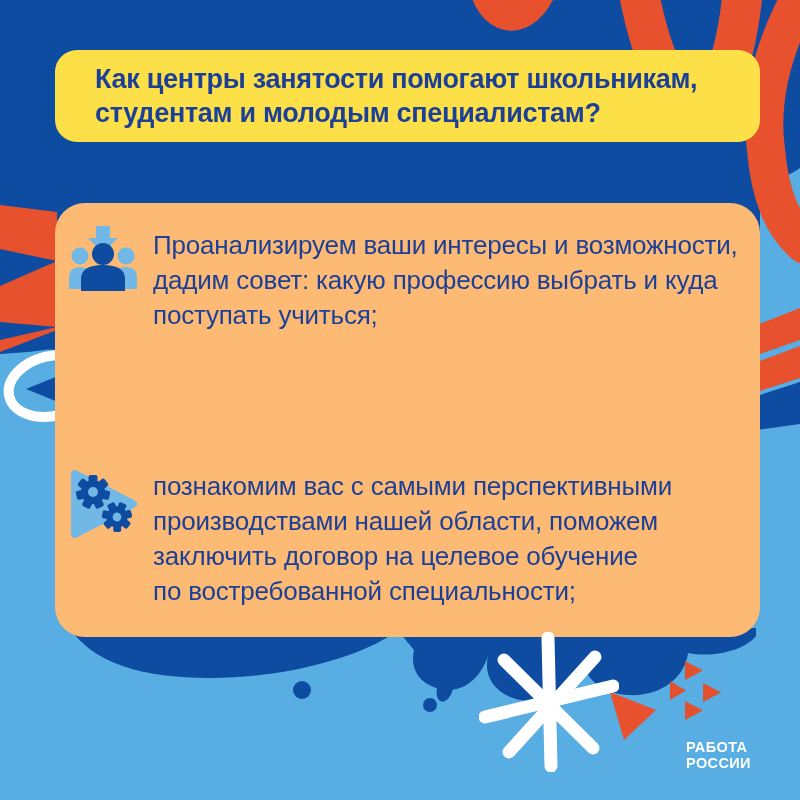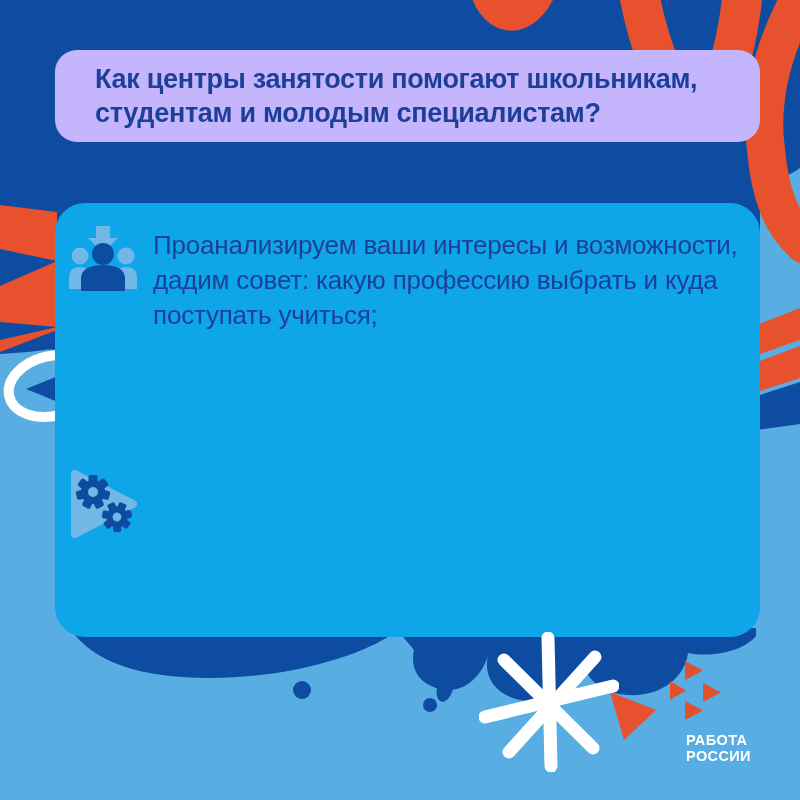--- a/index.html
+++ b/index.html
@@ -6,47 +6,47 @@
   body{
     width:800px;height:800px;overflow:hidden;
     background:#58ade2;
     font-family:"Liberation Sans",sans-serif;
   }
   .canvas{position:relative;width:800px;height:800px;}
   .bg{position:absolute;left:0;top:0;}
 
   .header-card{
     position:absolute;left:55px;top:50px;width:705px;height:92px;
-    background:#c4b5fd;border-radius:22px;
+    background:#fde047;border-radius:22px;
   }
   .header-title{
     margin:12px 30px 0 40px;
     font-size:27px;font-weight:bold;color:#1c4097;
     line-height:34px;letter-spacing:-0.3px;white-space:pre-line;
   }
 
   .main-card{
     position:absolute;left:55px;top:203px;width:705px;height:434px;
-    background:#0ea5e9;border-radius:30px;
+    background:#fdba74;border-radius:30px;
   }
   .row{position:absolute;left:12px;display:flex;align-items:flex-start;}
   .row1{top:22px}.row2{top:147px}.row3{top:263px}
   .item-icon{width:72px;height:72px;flex:0 0 72px;}
   .item-text{
     margin:3px 0 0 14px;
     font-size:26px;color:#1c4097;line-height:35px;
     letter-spacing:-0.2px;white-space:pre-line;
   }
 
   .asterisk{position:absolute;left:479px;top:632px;}
 
   .logo{position:absolute;left:668px;top:656px;width:120px;}
   .logo-tris{display:block;margin-left:2px;}
   .logo-text{
-    margin:12px 0 0 18px;color:#ffffff;font-weight:bold;
+    margin:19px 0 0 18px;color:#ffffff;font-weight:bold;
     font-size:14.5px;line-height:16px;letter-spacing:0.4px;
   }
 </style>
 </head>
 <body>
 
 <div class="canvas">
 
   <svg class="bg" width="800" height="800" viewBox="0 0 800 800">
 
@@ -139,20 +139,24 @@
             <rect x="-4.5" y="-17" width="9" height="9" rx="2" transform="rotate(51)"></rect>
             <rect x="-4.5" y="-17" width="9" height="9" rx="2" transform="rotate(103)"></rect>
             <rect x="-4.5" y="-17" width="9" height="9" rx="2" transform="rotate(154)"></rect>
             <rect x="-4.5" y="-17" width="9" height="9" rx="2" transform="rotate(206)"></rect>
             <rect x="-4.5" y="-17" width="9" height="9" rx="2" transform="rotate(257)"></rect>
             <rect x="-4.5" y="-17" width="9" height="9" rx="2" transform="rotate(309)"></rect>
           </g>
           <circle r="5" fill="#72b8e6"></circle>
         </g>
       </svg>
+      <div class="item-text">познакомим вас с самыми перспективными
+производствами нашей области, поможем
+заключить договор на целевое обучение
+по востребованной специальности;</div>
     </div>
 
   </div>
 
   <svg class="asterisk" width="140" height="140" viewBox="0 0 140 140">
     <g stroke="#ffffff" stroke-width="13" stroke-linecap="round" fill="none">
       <path d="M69,6 L72,134"></path>
       <path d="M6,85 L134,54"></path>
       <path d="M25,28 L114,116"></path>
       <path d="M116,25 L30,120"></path>

